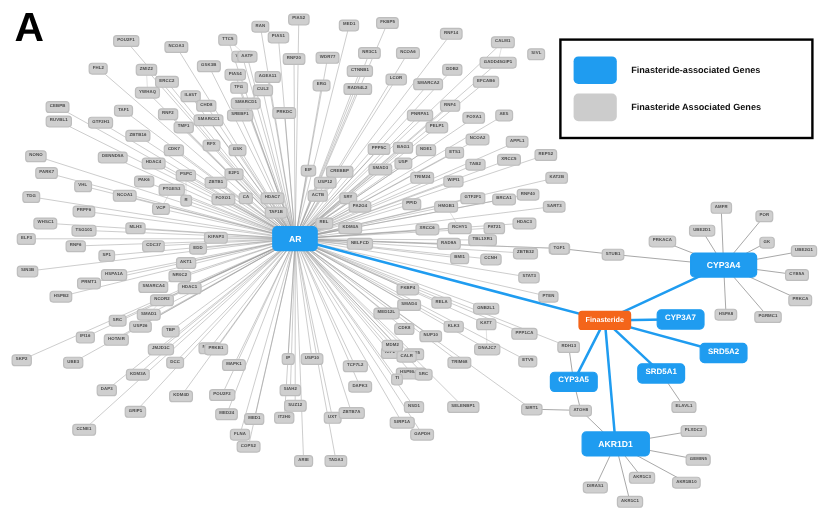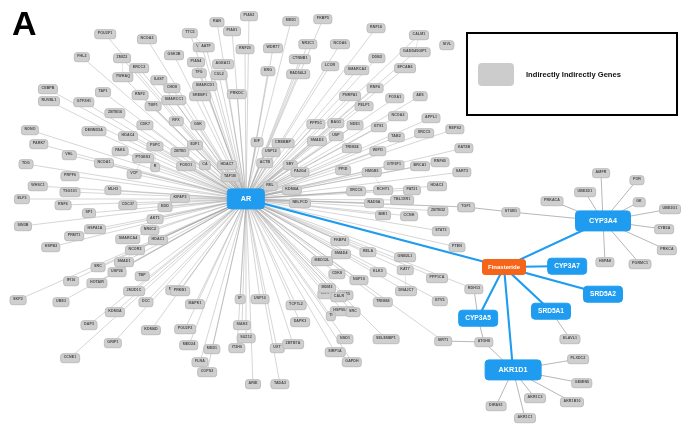--- a/index.html
+++ b/index.html
@@ -507,17 +507,21 @@
       <div class="node blue" style="left: 567px; top: 266px;">CYP3A7</div>
       <div class="node blue" style="left: 603px; top: 294px;">SRD5A2</div>
       <div class="node blue" style="left: 551px; top: 311px;">SRD5A1</div>
       <div class="node blue" style="left: 478px; top: 318px;">CYP3A5</div>
       <div class="node blue hub" style="left: 513px; top: 370px;">AKR1D1</div>
       <div class="node orange" style="left: 504px; top: 267px;">Finasteride</div>
     </div>
 
   <div id="legend">
     <div class="legend-row">
+      <div class="legend-swatch" style="background: rgb(31, 156, 240);"></div>
+      <div class="legend-text">Finasteride-associated Genes</div>
+    </div>
+    <div class="legend-row">
       <div class="legend-swatch" style="background: rgb(204, 204, 204);"></div>
-      <div class="legend-text">Indirectly Indirectly Genes</div>
+      <div class="legend-text">Finasteride Associated Genes</div>
     </div>
   </div>
 </div>
 
 </body></html>

